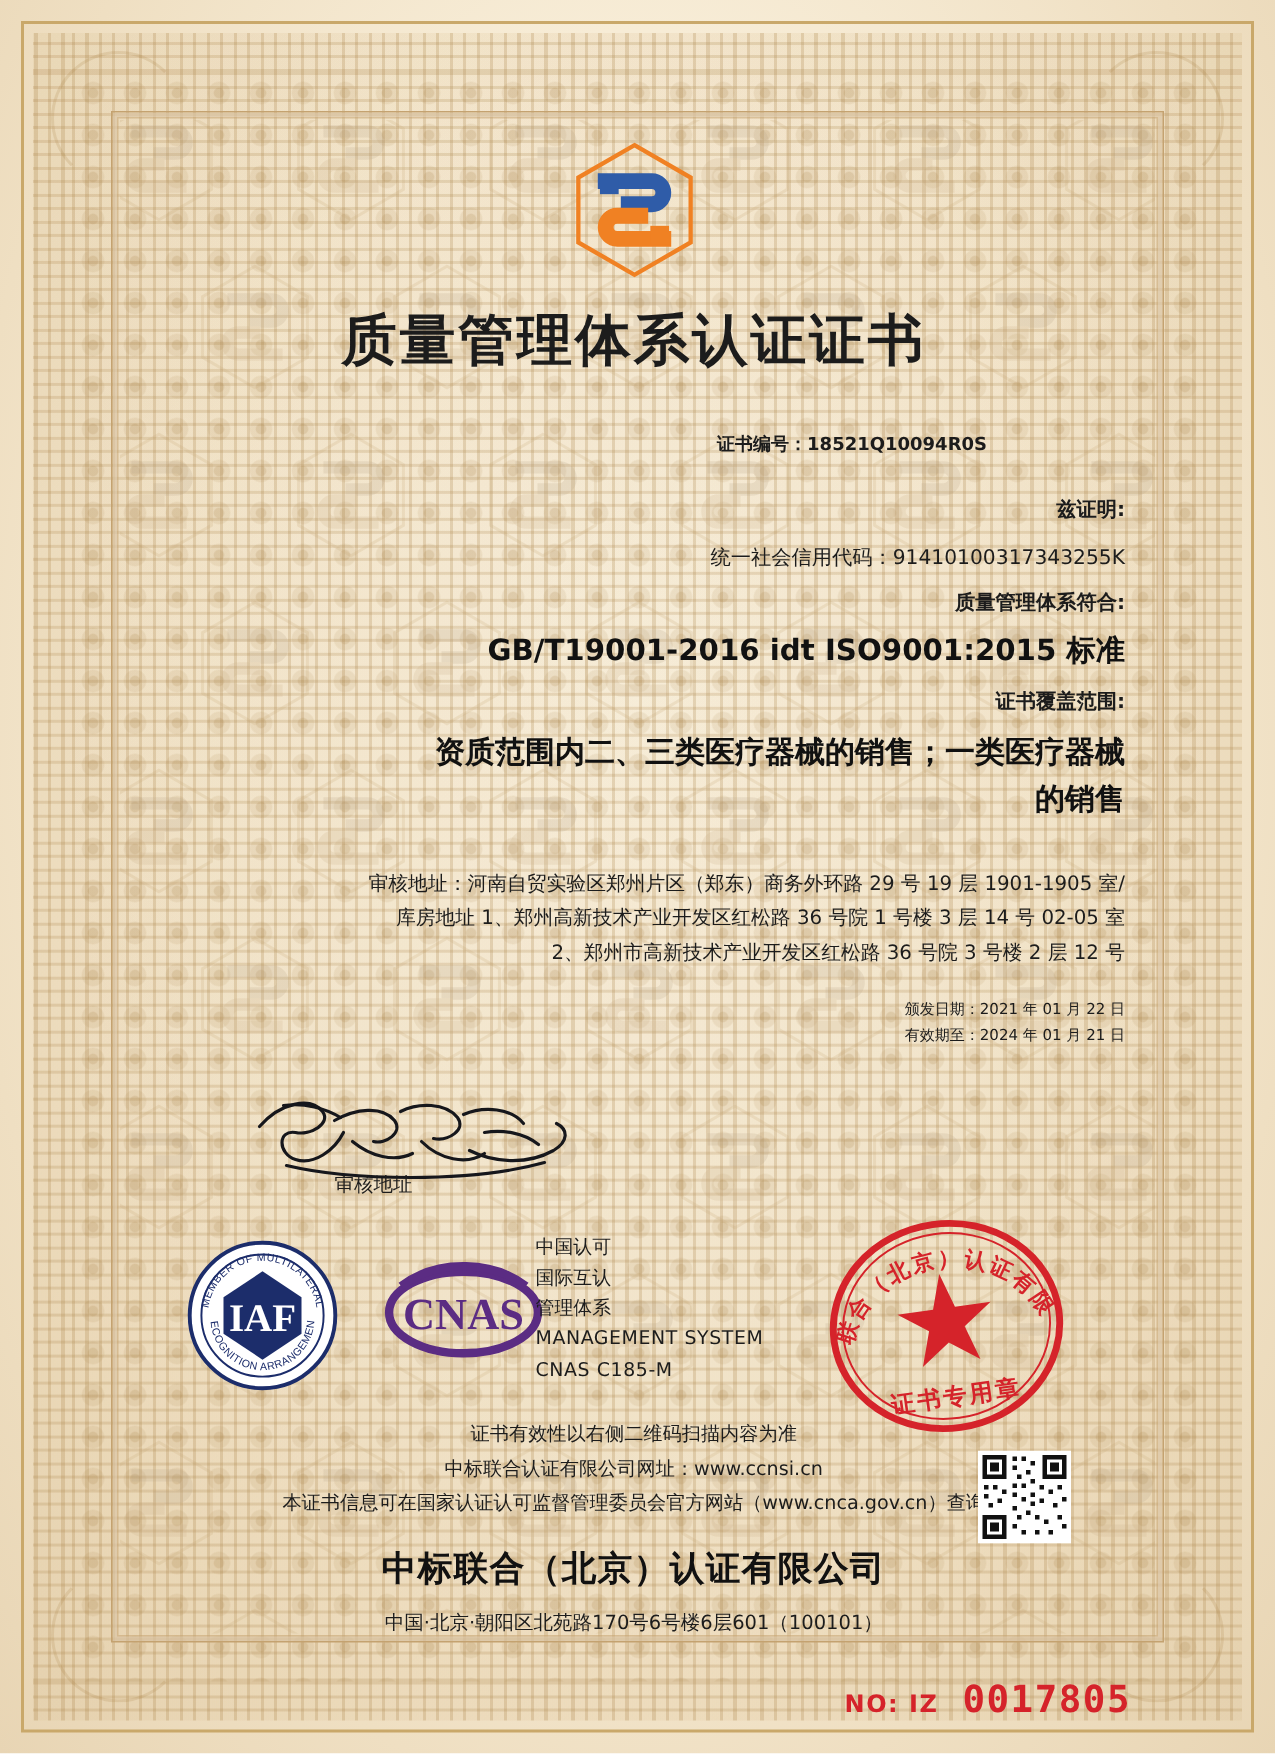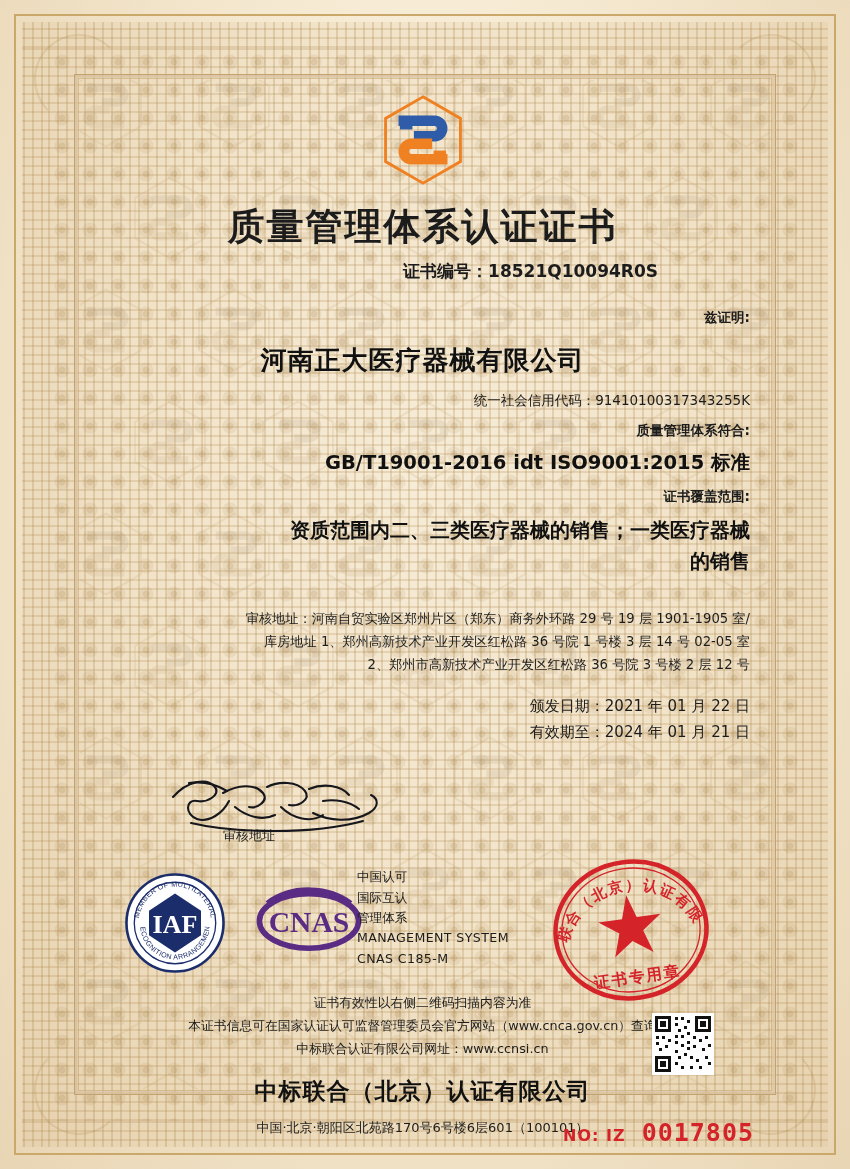--- a/index.html
+++ b/index.html
@@ -95,24 +95,24 @@
     font-family: "DejaVu Sans", "Liberation Sans", sans-serif;
     font-weight: bold;
     font-size: 37px;
     letter-spacing: 2px;
     color: #1c1c1c;
     margin-top: 14px;
   }
 
   .cert-no {
     text-align: right;
-    font-size: 17px;
-    font-weight: bold;
-    color: #1c1c1c;
-    margin-top: 8px;
+    font-size: 12px;
+    font-weight: bold;
+    color: #1c1c1c;
+    margin-top: 36px;
     padding-right: 92px;
     font-family: "DejaVu Sans", "Liberation Sans", sans-serif;
   }
 
   .hereby {
     text-align: right;
     font-size: 13.5px;
     font-weight: bold;
     color: #1c1c1c;
     margin-top: 26px;
@@ -171,21 +171,21 @@
     line-height: 1.75;
     color: #1c1c1c;
     text-align: right;
     font-family: "DejaVu Sans", "Liberation Sans", sans-serif;
   }
   .addr-block div { white-space: nowrap; }
 
   .dates {
     margin-top: 18px;
     text-align: right;
-    font-size: 15px;
+    font-size: 10px;
     line-height: 1.7;
     color: #1c1c1c;
     font-family: "DejaVu Sans", "Liberation Sans", sans-serif;
   }
 
   
   .sign-area {
     position: relative;
     margin-top: 26px;
     height: 76px;
@@ -607,21 +607,20 @@
     </div>
 
     <div class="cert-title">质量管理体系认证证书</div>
 
     <div class="cert-no">
       <span>证书编号：</span><span>18521Q10094R0S</span>
     </div>
 
     <div class="hereby">兹证明:</div>
 
-    <div class="company">河南正大医疗器械有限公司</div>
 
     <div class="credit-code">
       <span>统一社会信用代码：</span><span>91410100317343255K</span>
     </div>
 
     <div class="label-right">质量管理体系符合:</div>
     <div class="standard">GB/T19001-2016 idt ISO9001:2015 标准</div>
 
     <div class="label-right">证书覆盖范围:</div>
     <div class="scope">
@@ -702,22 +701,22 @@
             <textPath href="#sealArc" startOffset="50%" text-anchor="middle">中标联合（北京）认证有限公司</textPath>
           </text>
           <polygon points="90,52 98,77 124,77 103,92 111,117 90,102 69,117 77,92 56,77 82,77" fill="#d5232a"></polygon>
           <text x="90" y="147" font-family="DejaVu Sans, sans-serif" font-size="17" font-weight="bold" fill="#d5232a" text-anchor="middle" letter-spacing="2">证书专用章</text>
         </g>
       </svg>
     </div>
 
     <div class="notes">
       <div>证书有效性以右侧二维码扫描内容为准</div>
+      <div>中标联合认证有限公司网址：www.ccnsi.cn</div>
       <div>本证书信息可在国家认证认可监督管理委员会官方网站（www.cnca.gov.cn）查询</div>
-      <div>中标联合认证有限公司网址：www.ccnsi.cn</div>
       <svg class="qr" viewBox="0 0 62 62">
         <rect x="0" y="0" width="62" height="62" fill="#ffffff"></rect>
         <g fill="#111">
           <rect x="3" y="3" width="16" height="16"></rect>
             <rect x="6" y="6" width="10" height="10" fill="#fff"></rect>
             <rect x="8" y="8" width="6" height="6"></rect>
           <rect x="43" y="3" width="16" height="16"></rect>
             <rect x="46" y="6" width="10" height="10" fill="#fff"></rect>
             <rect x="48" y="8" width="6" height="6"></rect>
           <rect x="3" y="43" width="16" height="16"></rect>

